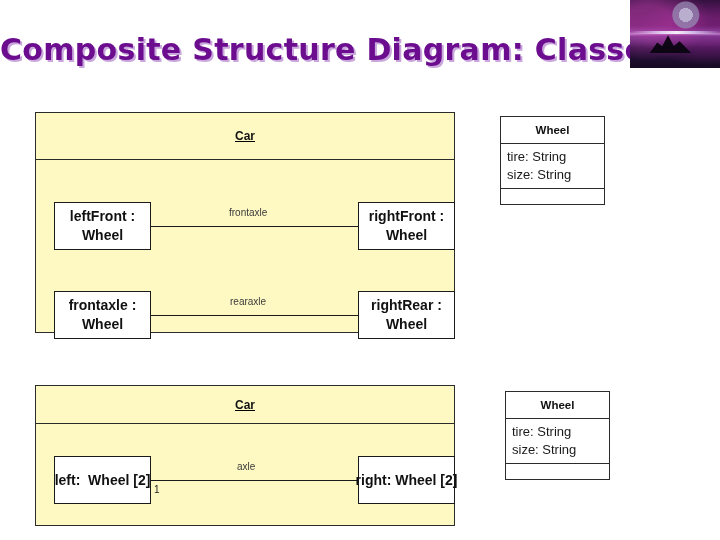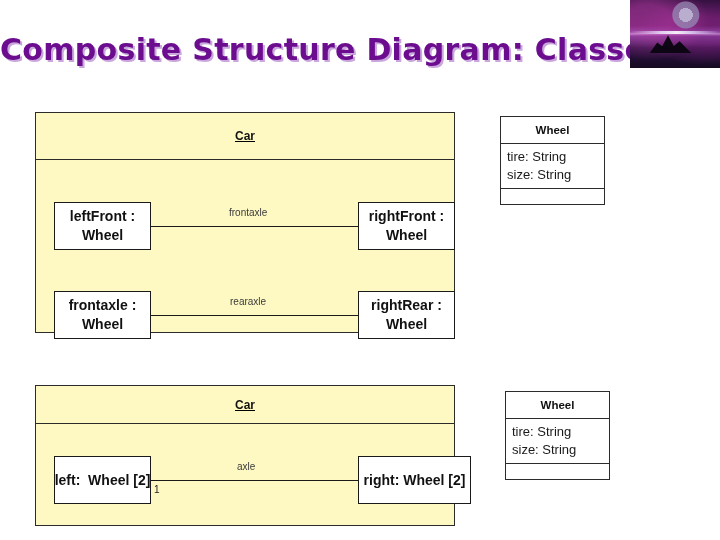--- a/index.html
+++ b/index.html
@@ -231,21 +231,21 @@
   <div class="frame-body" style="height:calc(100% - 38px);">
 
     <div class="connector" style="left:115px; top:56px; width:207px;"></div>
     <div class="conn-label" style="left:192px; top:37px;">axle</div>
     <div class="mult-label" style="left:118px; top:60px;">1</div>
 
     <div class="part-box" style="left:18px; top:32px; width:97px; height:48px;">
       <span style="white-space:pre;">left:  Wheel [2]</span>
     </div>
 
-    <div class="part-box" style="left:322px; top:32px; width:113px; height:48px;">
+    <div class="part-box" style="left:322px; top:32px; width:97px; height:48px;">
       <span style="white-space:pre;">right: Wheel [2]</span>
     </div>
 
   </div>
 </div>
 
 <div class="class-box" style="left:505px; top:391px; width:105px; height:89px;">
   <div class="class-name">Wheel</div>
   <div class="class-attrs">
     <div>tire: String</div>

